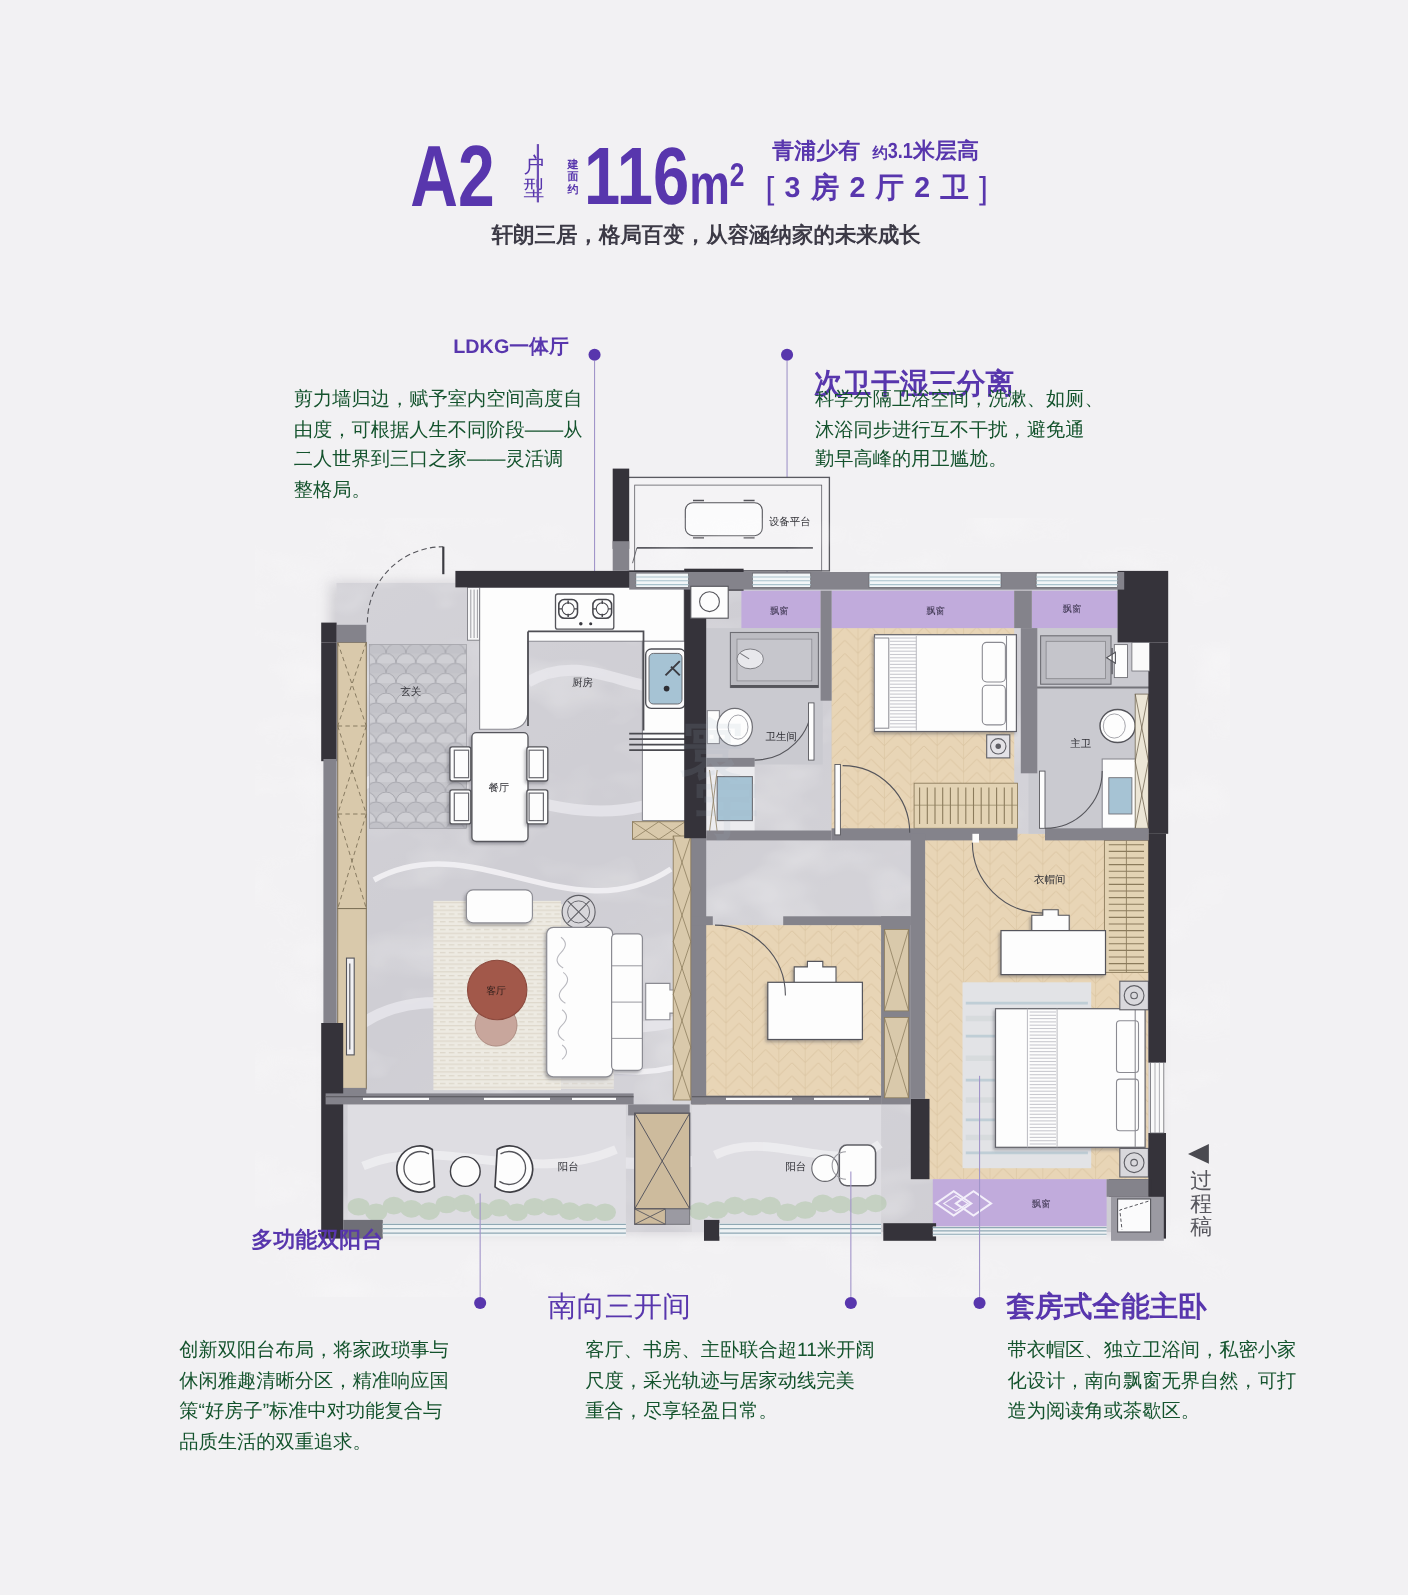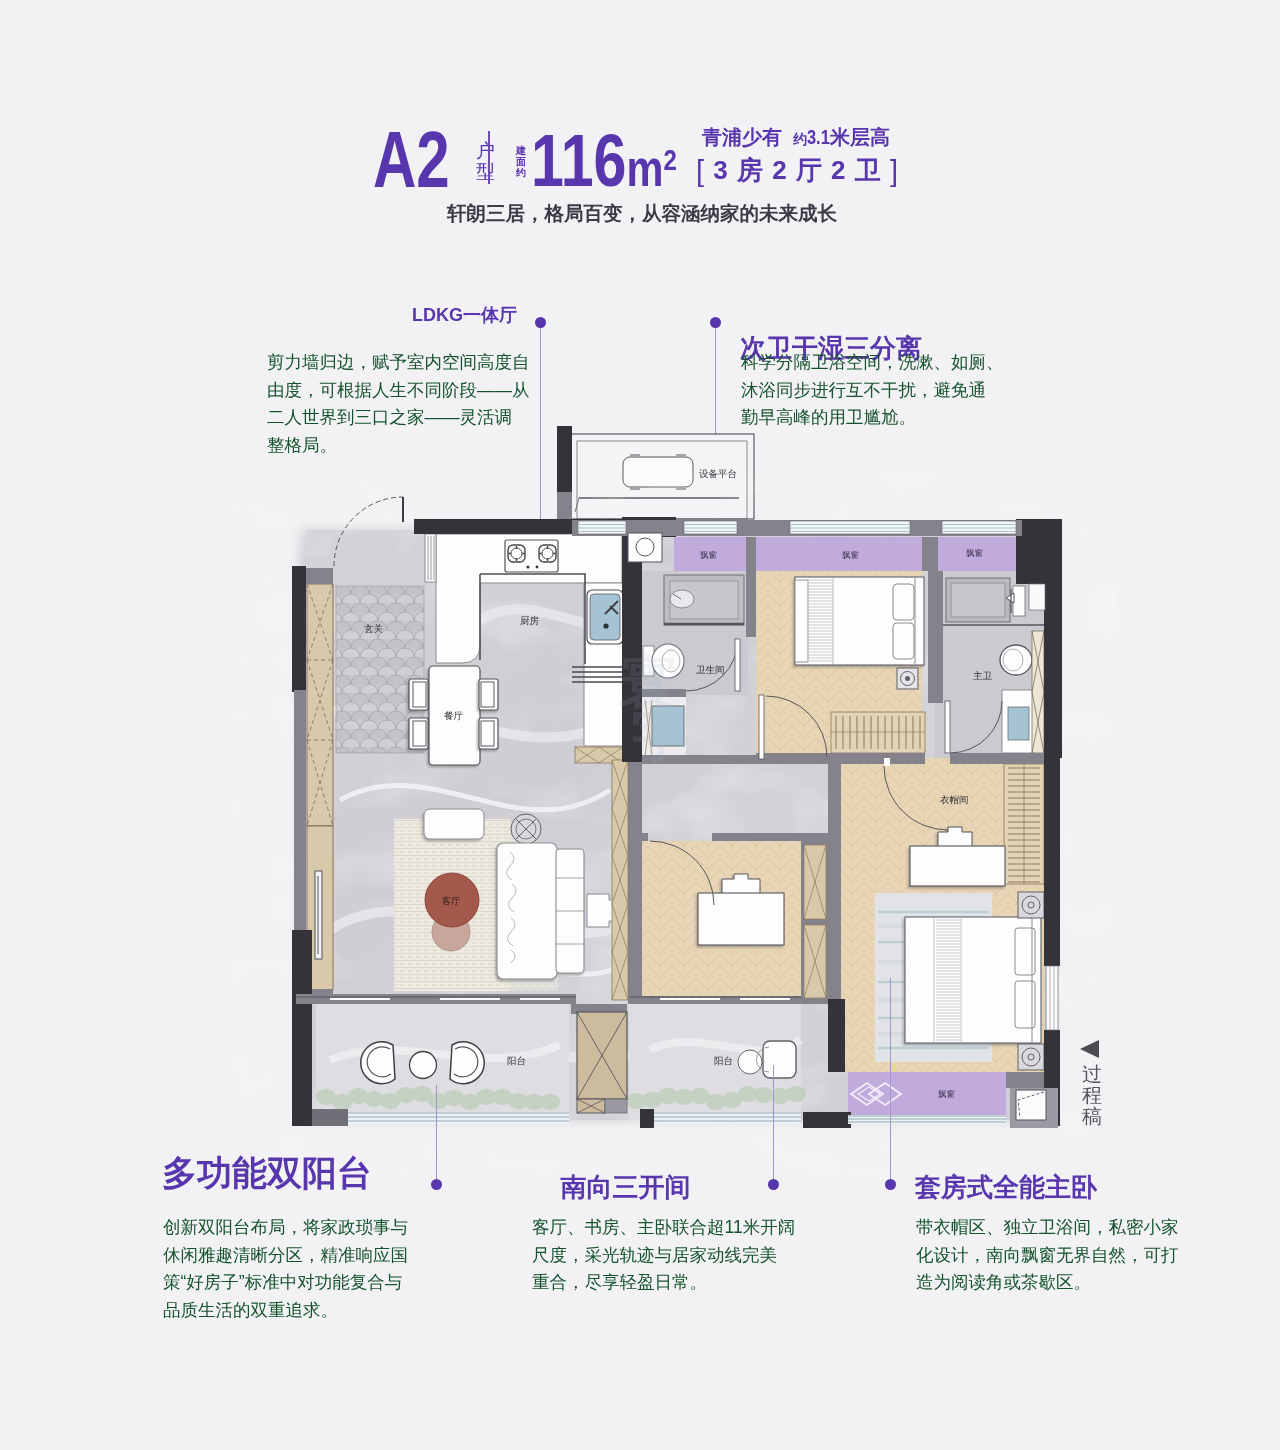--- a/index.html
+++ b/index.html
@@ -563,29 +563,29 @@
 <rect x="804" y="925" width="22" height="73" fill="#d9c9ab" stroke="#8b7b5c" stroke-width="0.7"></rect>
 <path d="M804,925 l22,73 m0,-73 l-22,73" stroke="#8b7b5c" stroke-width="0.7"></path>
 
 <rect x="1006" y="1072" width="38" height="16" fill="#84838b"></rect>
 
 <text x="618" y="702" font-size="58" fill="#9fb3c4" opacity="0.13" font-weight="700">寰</text>
 <text x="632" y="756" font-size="58" fill="#9fb3c4" opacity="0.12" font-weight="700">宇</text>
 </svg>
 </div>
 
-<div class="abs pur" style="left:162px;top:1150px;width:253px;text-align:left;font-size:35px;font-weight:700;">多功能双阳台</div>
+<div class="abs pur" style="left:162px;top:1114px;width:253px;text-align:center;font-size:20px;font-weight:700;">多功能双阳台</div>
 
 <div class="abs" style="left:431px;top:1179px;width:11px;height:11px;border-radius:50%;background:#5836ad;"></div>
 
 <div class="abs" style="left:436px;top:1085px;width:1px;height:94px;background:#a195c9;"></div>
 
 <div class="abs gray" style="left:163px;top:1214px;font-size:17.5px;line-height:27.5px;white-space:nowrap;">创新双阳台布局，将家政琐事与<br>休闲雅趣清晰分区，精准响应国<br>策“好房子”标准中对功能复合与<br>品质生活的双重追求。</div>
 
-<div class="abs pur" style="left:498px;top:1170px;width:255px;text-align:center;font-size:26px;font-weight:700;">南向三开间</div>
+<div class="abs pur" style="left:498px;top:1170px;width:255px;text-align:left;font-size:26px;font-weight:400;">南向三开间</div>
 
 <div class="abs" style="left:768px;top:1179px;width:11px;height:11px;border-radius:50%;background:#5836ad;"></div>
 
 <div class="abs" style="left:773px;top:1065px;width:1px;height:114px;background:#a195c9;"></div>
 
 <div class="abs gray" style="left:497px;top:1214px;font-size:17.5px;line-height:27.5px;white-space:nowrap;margin-left:35px;">客厅、书房、主卧联合超11米开阔<br>尺度，采光轨迹与居家动线完美<br>重合，尽享轻盈日常。</div>
 
 <div class="abs" style="left:885px;top:1179px;width:11px;height:11px;border-radius:50%;background:#5836ad;"></div>
 
 <div class="abs" style="left:890px;top:978px;width:1px;height:201px;background:#a195c9;"></div>

